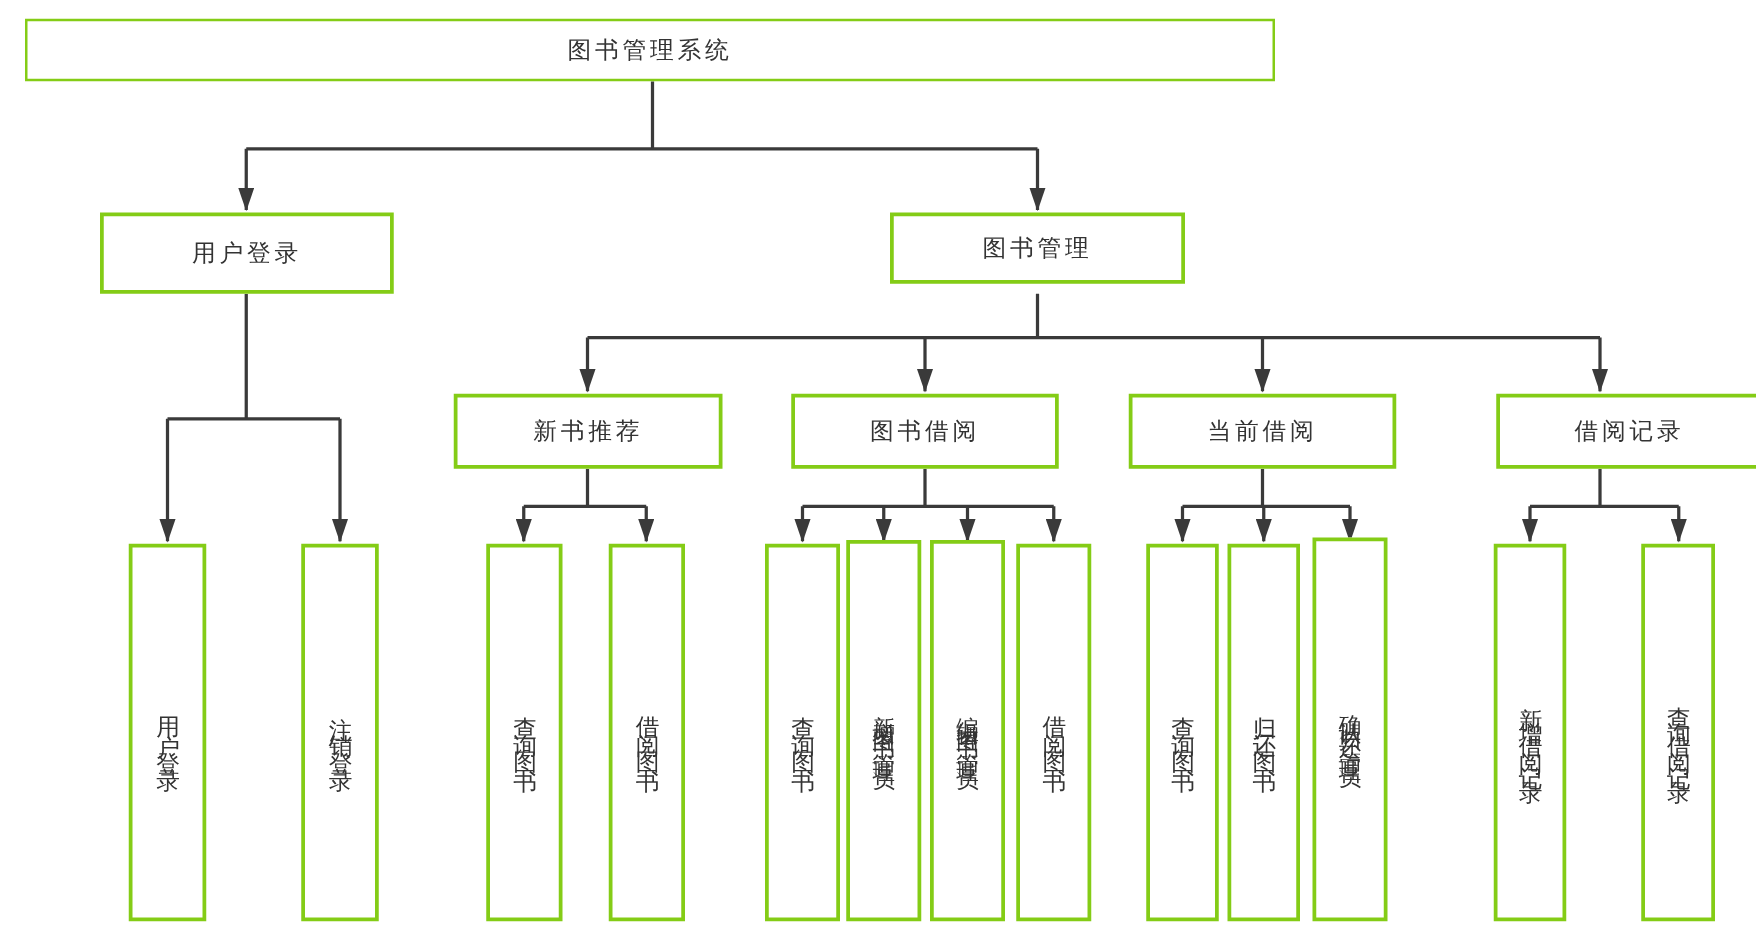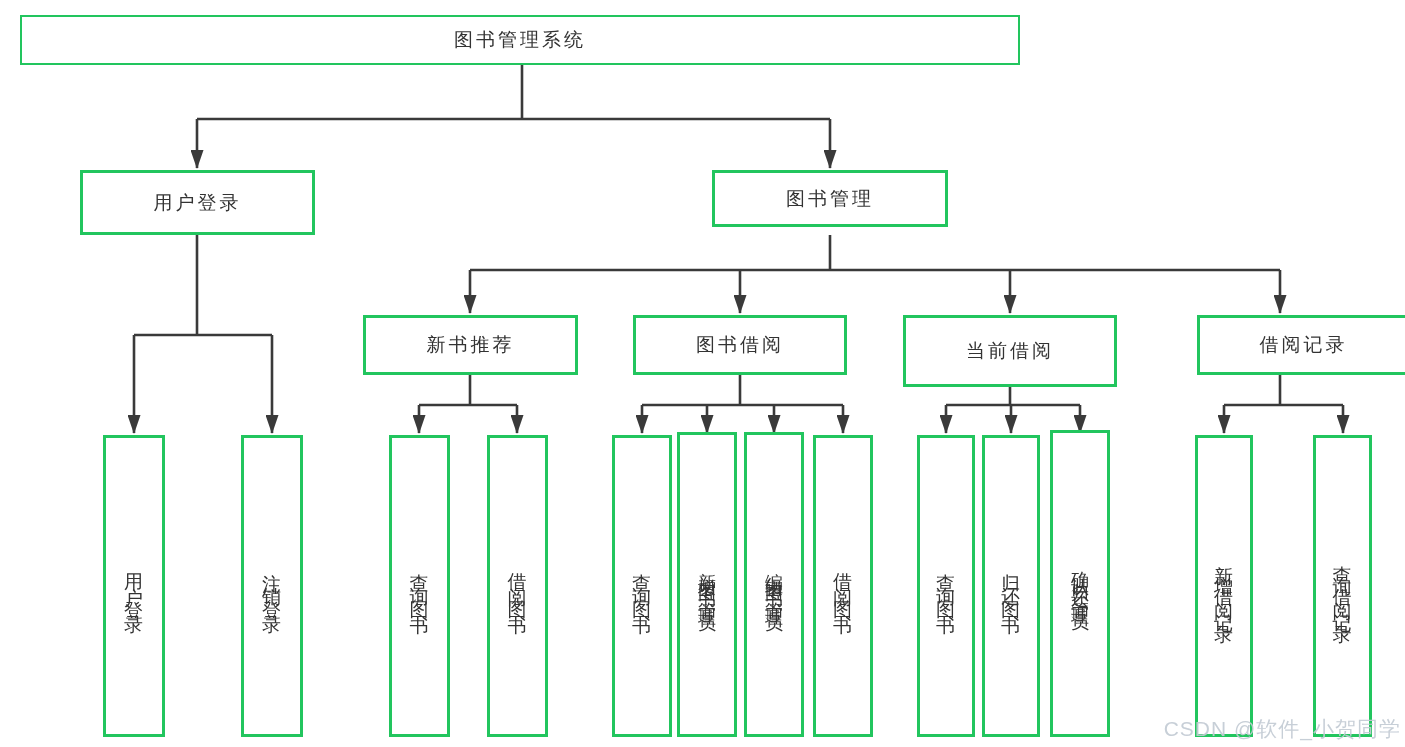--- a/index.html
+++ b/index.html
@@ -18,21 +18,21 @@
   #connectors {
     position: absolute;
     left: 0;
     top: 0;
     z-index: 1;
   }
   .box {
     position: absolute;
     box-sizing: border-box;
     background: #ffffff;
-    border: 3px solid #22c55e;
+    border: 3px solid #84cc16;
     color: #333333;
     display: flex;
     align-items: center;
     justify-content: center;
     z-index: 2;
   }
   .box.root {
     border-width: 2px;
   }
   .hlabel {
@@ -127,21 +127,21 @@
   <div class="box" style="left:712px; top:170px; width:236px; height:57px;">
     <span class="hlabel">图书管理</span>
   </div>
 
   <div class="box" style="left:363px; top:315px; width:215px; height:60px;">
     <span class="hlabel">新书推荐</span>
   </div>
   <div class="box" style="left:633px; top:315px; width:214px; height:60px;">
     <span class="hlabel">图书借阅</span>
   </div>
-  <div class="box" style="left:903px; top:315px; width:214px; height:72px;">
+  <div class="box" style="left:903px; top:315px; width:214px; height:60px;">
     <span class="hlabel">当前借阅</span>
   </div>
   <div class="box" style="left:1173px; top:315px; width:213px; height:60px;margin-left:24px;">
     <span class="hlabel">借阅记录</span>
   </div>
 
   <div class="box" style="left:103px; top:435px; width:62px; height:302px;">
     <span class="vtext">用户登录</span>
   </div>
   <div class="box" style="left:241px; top:435px; width:62px; height:302px;">
@@ -178,15 +178,14 @@
     <span class="vtext ls-t">确认归还（管理员）</span>
   </div>
 
   <div class="box" style="left:1195px; top:435px; width:58px; height:302px;">
     <span class="vtext ls-m">新增借阅记录</span>
   </div>
   <div class="box" style="left:1313px; top:435px; width:59px; height:302px;">
     <span class="vtext ls-m">查询借阅记录</span>
   </div>
 
-  <div id="watermark">CSDN @软件_小贺同学</div>
 
 </div>
 
 </body></html>

